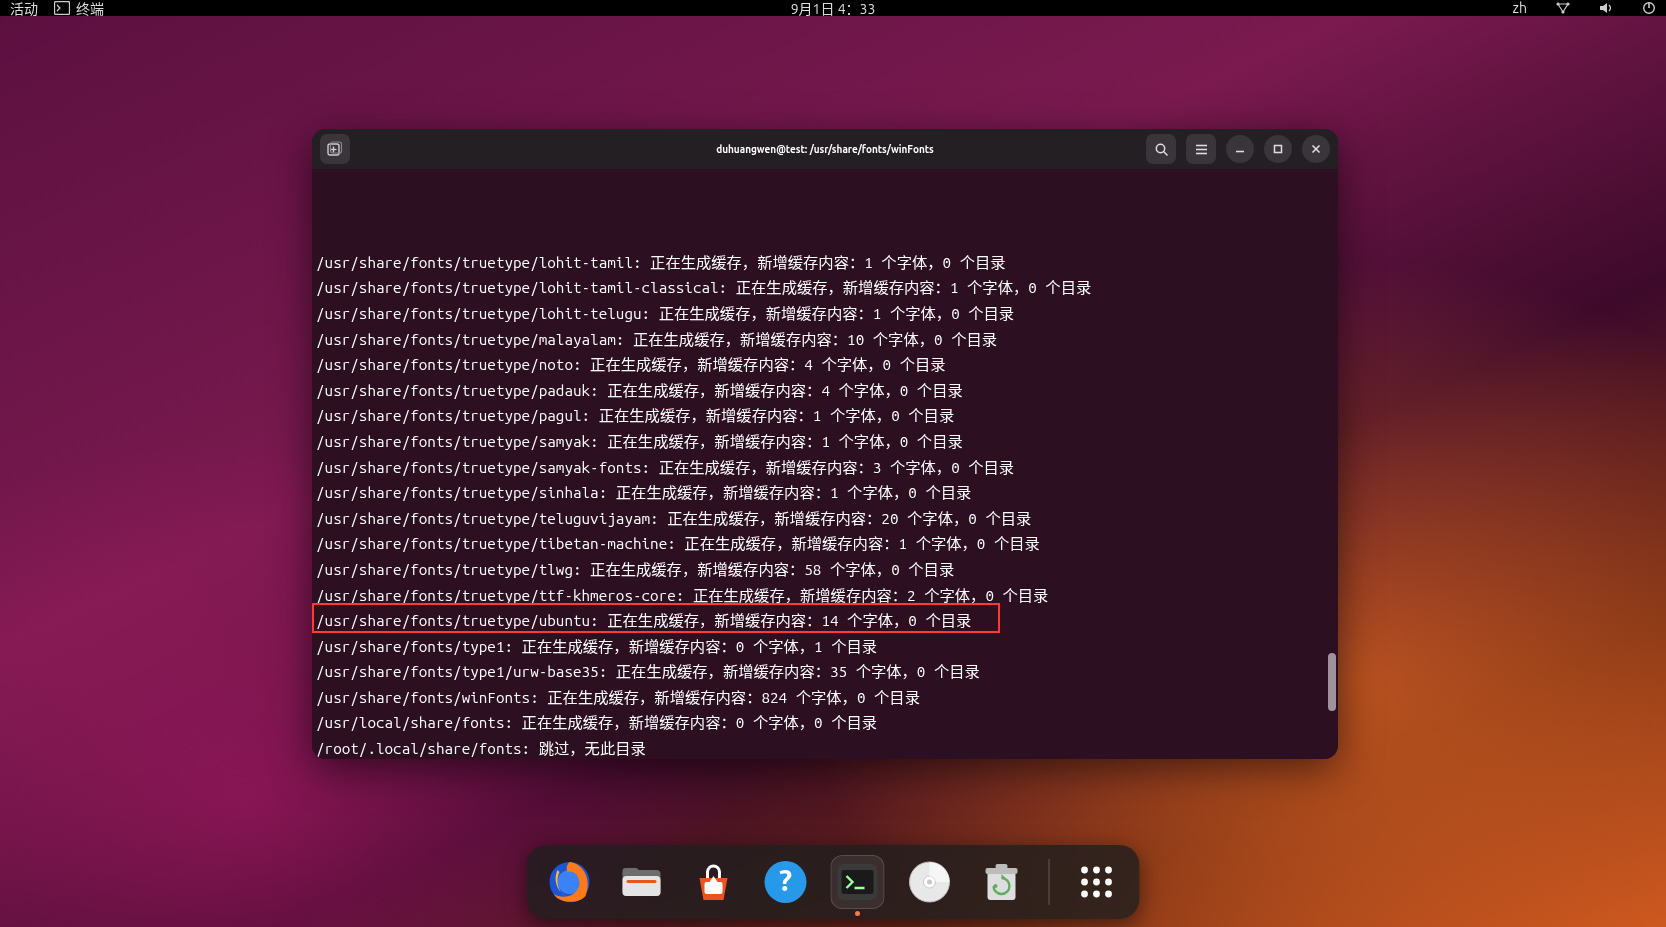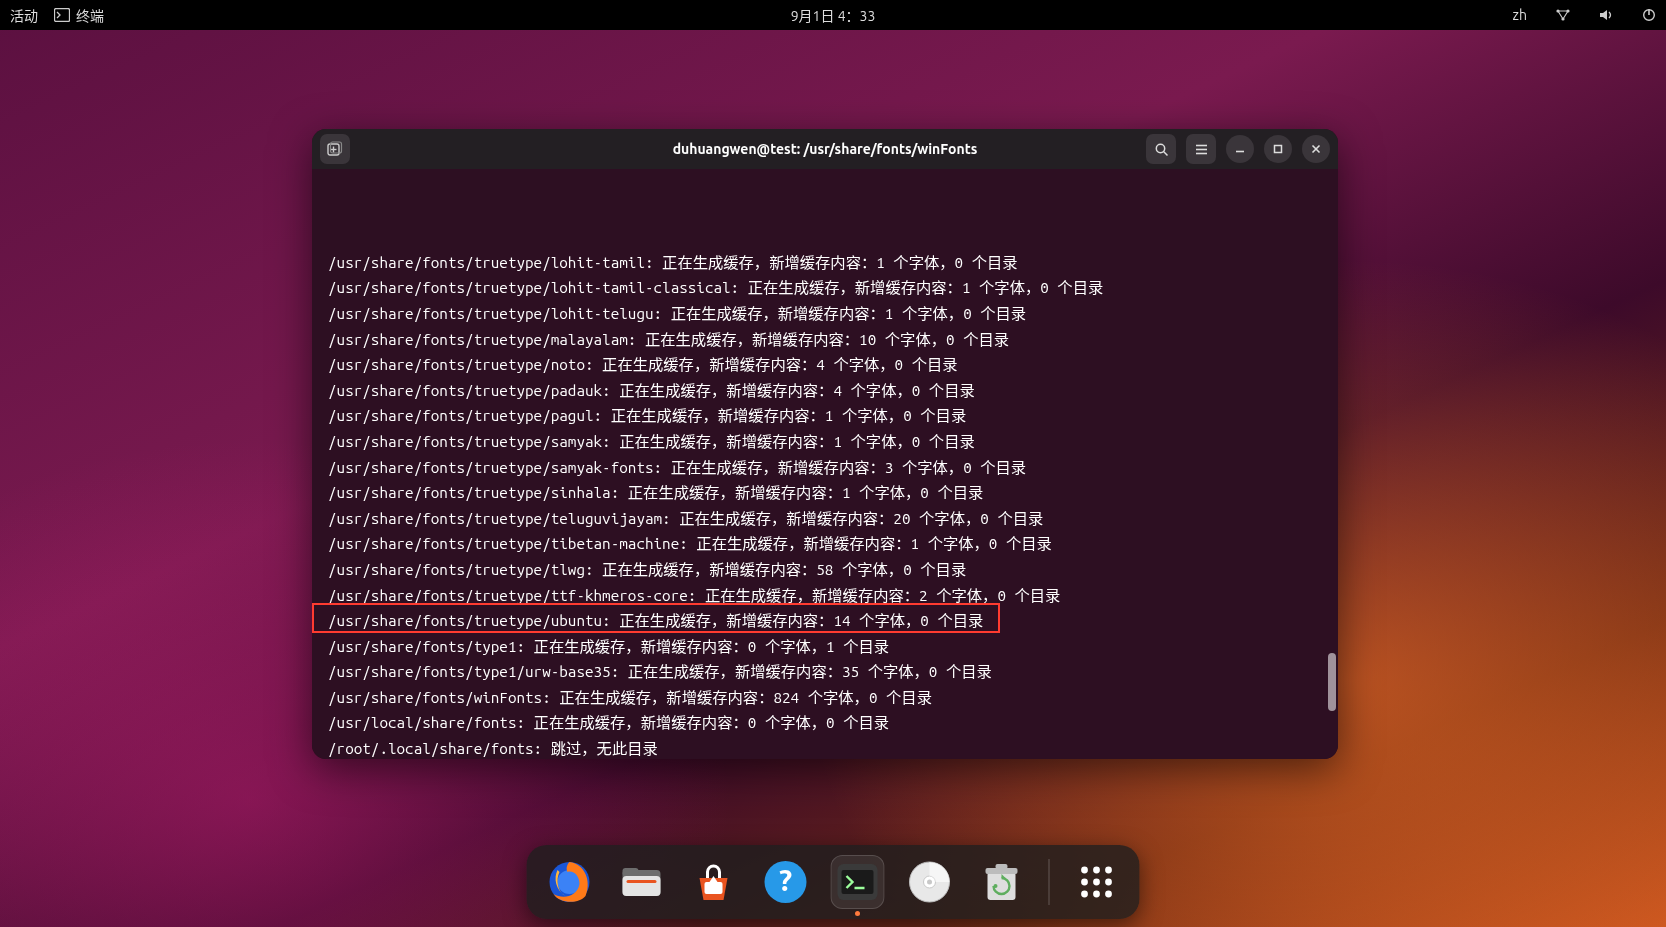--- a/index.html
+++ b/index.html
@@ -5,37 +5,37 @@
   * { margin: 0; padding: 0; box-sizing: border-box; }
   html, body { width: 1666px; height: 927px; overflow: hidden; font-family: "Ubuntu", "Noto Sans CJK SC", sans-serif; }
   body {
     background:
       radial-gradient(ellipse 900px 700px at 1350px 680px, rgba(255,120,40,0.55) 0%, rgba(255,120,40,0) 60%),
       radial-gradient(ellipse 800px 600px at 250px 800px, rgba(200,30,120,0.45) 0%, rgba(200,30,120,0) 60%),
       linear-gradient(155deg, #5b1040 0%, #7a1a4f 38%, #3d0a2a 62%, #6e2a14 82%, #c9551f 100%);
     position: relative;
   }
   
-  .topbar { position: absolute; top: 0; left: 0; right: 0; height: 30px; background: #000; color: #ddd; display: flex; align-items: center; font-size: 14px; padding: 0 10px; text-align: right; }
+  .topbar { position: absolute; top: 0; left: 0; right: 0; height: 16px; background: #000; color: #ddd; display: flex; align-items: center; font-size: 14px; padding: 0 10px; text-align: right; }
   .topbar .left { display: flex; align-items: center; gap: 16px; }
   .topbar .center { position: absolute; left: 50%; transform: translateX(-50%); }
   .topbar .right { margin-left: auto; display: flex; align-items: center; gap: 28px; }
   .tb-app { display: flex; align-items: center; gap: 6px; }
   .tb-icon { display: inline-flex; }
   .topbar svg { display: block; }
 
   
   .termwin { position: absolute; left: 312px; top: 129px; width: 1026px; height: 630px; border-radius: 14px; overflow: visible; box-shadow: 0 10px 40px rgba(0,0,0,0.55); background: #2d0f22; display: flex; flex-direction: column; }
   .titlebar { height: 40px; background: #231f23; border-radius: 14px 14px 0 0; display: flex; align-items: center; padding: 0 8px; position: relative; }
   .titlebar .newtab { width: 30px; height: 30px; border-radius: 7px; background: #3a353a; display: flex; align-items: center; justify-content: center; }
-  .titlebar .title { position: absolute; left: 50%; transform: translateX(-50%); color: #fff; font-weight: 700; font-size: 14px; }
+  .titlebar .title { position: absolute; left: 50%; transform: translateX(-50%); color: #fff; font-weight: 700; font-size: 10px; }
   .titlebar .wcontrols { margin-left: auto; display: flex; align-items: center; gap: 10px; }
   .wbtn { width: 28px; height: 28px; border-radius: 50%; background: #3a353a; display: flex; align-items: center; justify-content: center; color: #ddd; }
   .wbtn.rect { border-radius: 7px; width: 30px; height: 30px; }
-  .termbody { flex: 1; background: #2d0f22; color: #fff; font-family: "Ubuntu Mono","Noto Sans Mono CJK SC", monospace; font-size: 15.3px; line-height: 25.6px; padding: 4px 8px 4px 16px; position: relative; border-radius: 0 0 14px 14px; overflow: hidden; white-space: pre; }
+  .termbody { flex: 1; background: #2d0f22; color: #fff; font-family: "Ubuntu Mono","Noto Sans Mono CJK SC", monospace; font-size: 15.3px; line-height: 25.6px; padding: 4px 8px 4px 4px; position: relative; border-radius: 0 0 14px 14px; overflow: hidden; white-space: pre; }
   .termbody .line { white-space: pre; }
   .highlight-box { position: absolute; border: 2px solid #ff3b30; pointer-events: none; }
   .scroll-thumb { position: absolute; right: 2px; width: 8px; border-radius: 4px; background: rgba(255,255,255,0.55); }
 
   
   .dock { position: absolute; left: 50%; transform: translateX(-50%); bottom: 8px; height: 74px; background: rgba(30,30,30,0.80); border-radius: 20px; display: flex; align-items: center; padding: 0 16px; gap: 18px; box-shadow: 0 6px 22px rgba(0,0,0,0.5); }
   .dock .dicon { width: 54px; height: 54px; border-radius: 12px; display: flex; align-items: center; justify-content: center; position: relative; }
   .dock .dicon.active::after { content: ""; position: absolute; bottom: -7px; left: 50%; transform: translateX(-50%); width: 5px; height: 5px; background: #ff7a3d; border-radius: 50%; }
   .dock .dicon.sel { background: rgba(255,255,255,0.08); box-shadow: inset 0 0 0 1px rgba(255,255,255,0.15); }
   .dock .divider { width: 1px; height: 46px; background: rgba(255,255,255,0.25); margin: 0 2px; }

